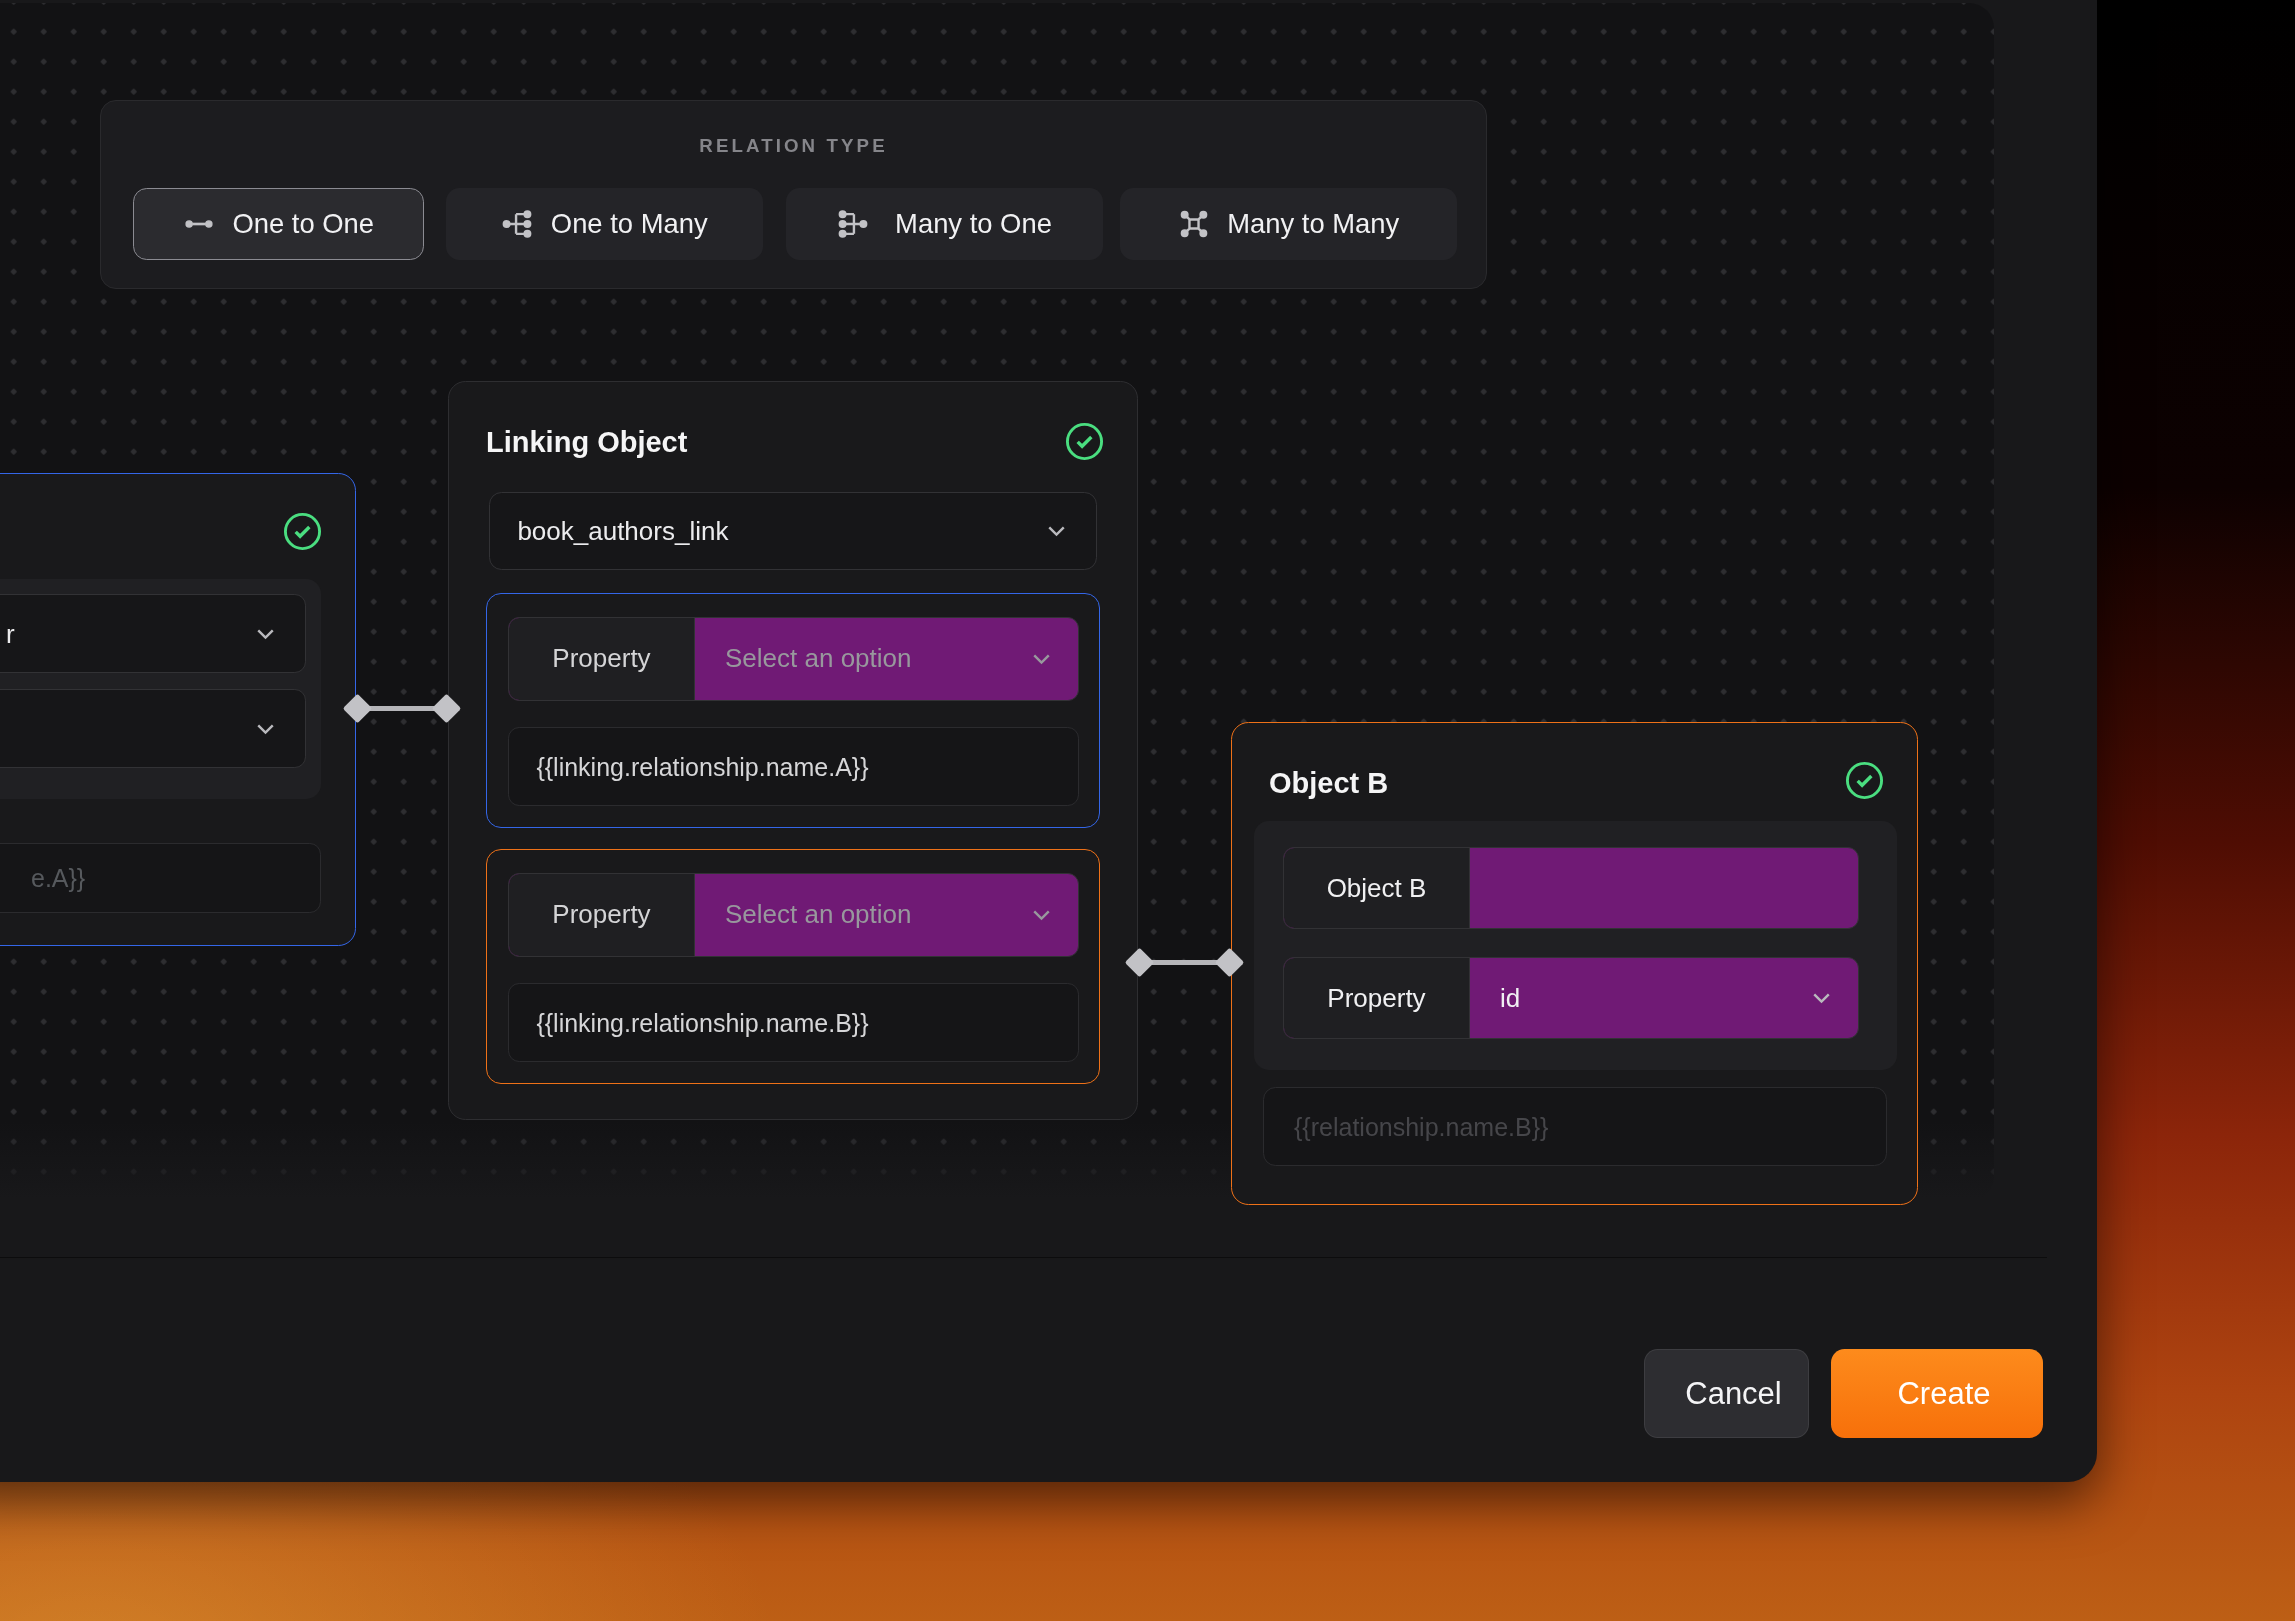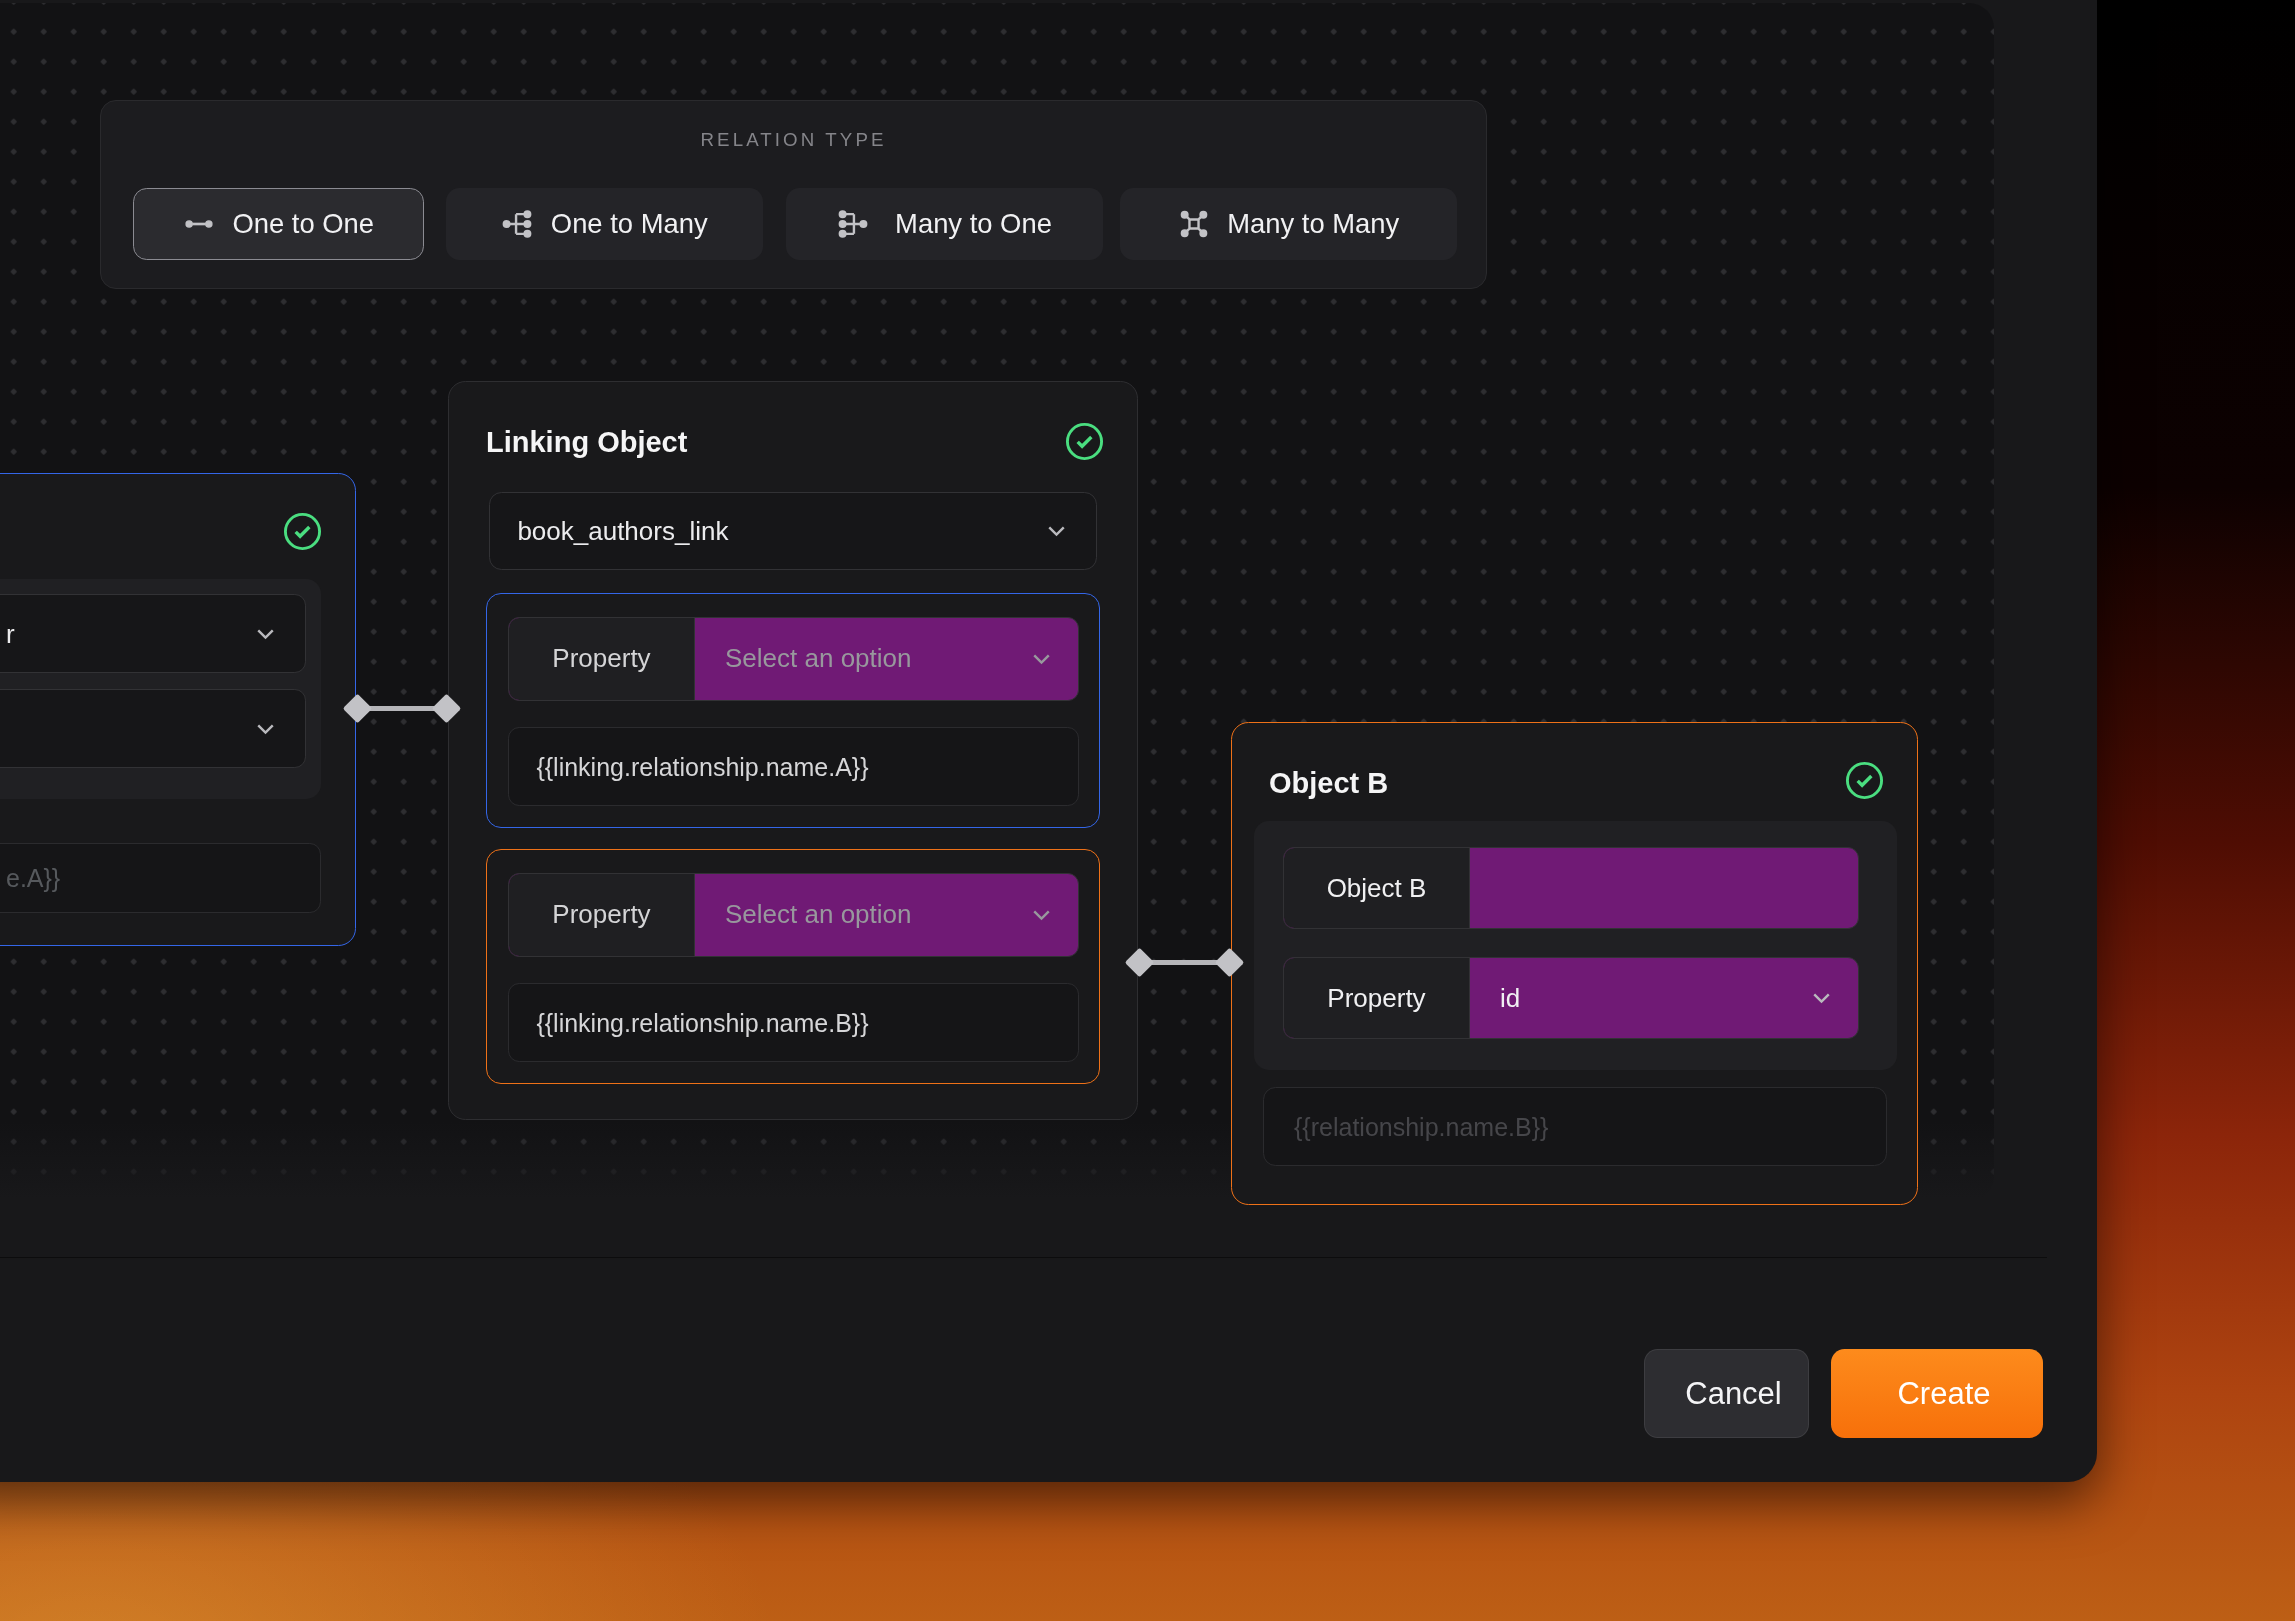--- a/index.html
+++ b/index.html
@@ -20,22 +20,22 @@
     background-image:radial-gradient(circle,#2e2e31 2.5px,rgba(0,0,0,0) 2.9px);
     background-size:30px 30px;background-position:8.7px 13.7px;}
   .canvas-fade{position:absolute;left:-50px;top:1171px;width:2094px;height:80px;
     background:linear-gradient(180deg,rgba(24,24,26,0) 0%,#18181a 96%);}
   .divider{position:absolute;left:-50px;top:1307px;width:2147px;height:1.2px;
     background:#0c0c0d;border-bottom:0.6px solid rgba(255,255,255,.05);}
 
   
   .relation-panel{position:absolute;left:100px;top:100px;width:1385px;height:187px;
     background:#1c1c1f;border:0.6px solid #2a2a2d;border-radius:16px;}
-  .relation-label{position:absolute;left:0;right:0;top:28px;text-align:center;
-    font-size:18.7px;font-weight:400;letter-spacing:3.1px;color:#85858a;}
+  .relation-label{position:absolute;left:0;right:0;top:34px;text-align:center;
+    font-size:18.7px;font-weight:700;letter-spacing:3.1px;color:#85858a;}
   .rel-btn{position:absolute;top:87px;height:72px;border-radius:13.7px;
     display:flex;align-items:center;justify-content:center;gap:17.5px;
     font-size:27.4px;color:#f1f1f3;background:#242428;border:none;cursor:pointer;
     font-family:inherit;box-sizing:border-box;}
   .rel-btn.selected{background:#2b2b2f;border:1.2px solid #8b8b92;}
   .rel-icon{width:32px;height:32px;display:inline-flex;}
   .rel-icon svg{width:32px;height:32px;}
 
   
   .card{position:absolute;background:#19191b;border-radius:17.5px;box-sizing:border-box;}
@@ -65,21 +65,21 @@
   .split .val{flex:1;display:flex;align-items:center;padding-left:30px;
     font-size:26px;color:#98989d;position:relative;}
   .split .val.bright{color:#f1f1f3;}
   .split .val .chev{right:22.5px;}
 
   .tmpl-input{position:absolute;background:#151517;border:0.9px solid #2b2b2e;
     border-radius:11.2px;box-sizing:border-box;padding-left:36px;}
   .tmpl-input .tx{position:absolute;left:27.4px;top:50%;transform:translateY(-50%);
     font-size:25px;color:#d6d6d8;white-space:nowrap;}
   .tmpl-input .tx.placeholder{color:#46464a;}
-  .tmpl-input .tx.dim{color:#56595d;}
+  .tmpl-input .tx.dim{color:#56595d;margin-left:25px;}
 
   
   .conn-line{position:absolute;height:5px;background:#b5b5b9;border-radius:2.5px;}
   .diamond{position:absolute;width:21px;height:21px;background:#c2c2c6;
     transform:rotate(45deg);border-radius:2.5px;}
 
   
   .btn{position:absolute;border-radius:13.7px;display:flex;align-items:center;justify-content:center;
     font-size:31px;font-family:inherit;cursor:pointer;box-sizing:border-box;padding-left:20px;}
   .btn-cancel{left:1644px;top:1349px;width:165px;height:89px;background:#2d2d31;

